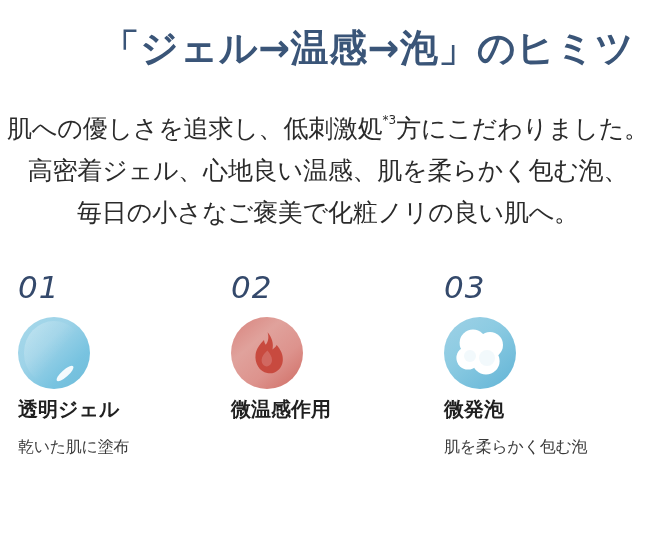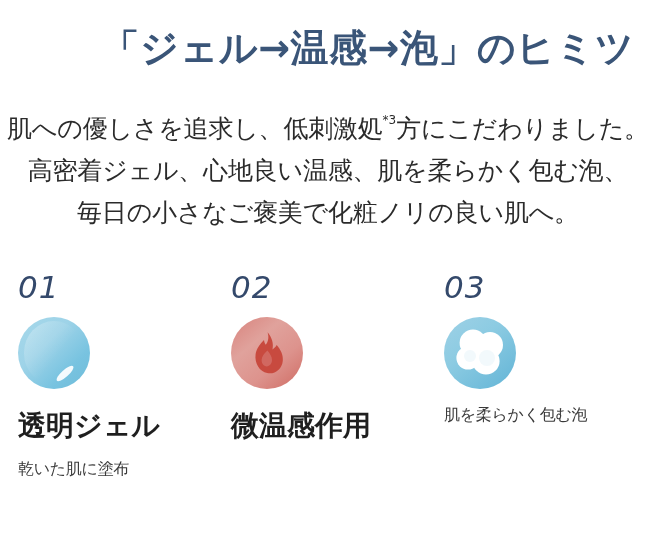--- a/index.html
+++ b/index.html
@@ -140,24 +140,24 @@
   .icon-foam {
     background: linear-gradient(140deg, #9ed1e6 0%, #8ccbe2 40%, #62b4d6 100%);
     display: flex;
     align-items: center;
     justify-content: center;
   }
   .icon-foam svg { display: block; }
 
   .step-label {
     font-family: "DejaVu Serif", "Liberation Serif", serif;
-    font-size: 28px;
+    font-size: 20px;
     font-weight: bold;
     color: #1f1f1f;
-    margin-top: 20px;
+    margin-top: 8px;
     line-height: 1.2;
     white-space: nowrap;
   }
   .step-caption {
     font-family: "DejaVu Sans", "Liberation Sans", sans-serif;
     font-size: 16px;
     font-weight: normal;
     color: #3a3a3a;
     margin-top: 16px;
     line-height: 1.2;
@@ -213,17 +213,18 @@
             <circle cx="16" cy="30" r="11.6"></circle>
             <circle cx="34" cy="33" r="13.6"></circle>
             <circle cx="27" cy="23" r="13"></circle>
           </g>
           <g fill="#eef7fb" opacity="0.75">
             <circle cx="35" cy="30" r="8"></circle>
             <circle cx="18" cy="28" r="6"></circle>
           </g>
         </svg>
       </div>
+      <div class="step-label">微発泡</div>
       <div class="step-caption">肌を柔らかく包む泡</div>
     </div>
 
   </div>
 </div>
 
 </body></html>

